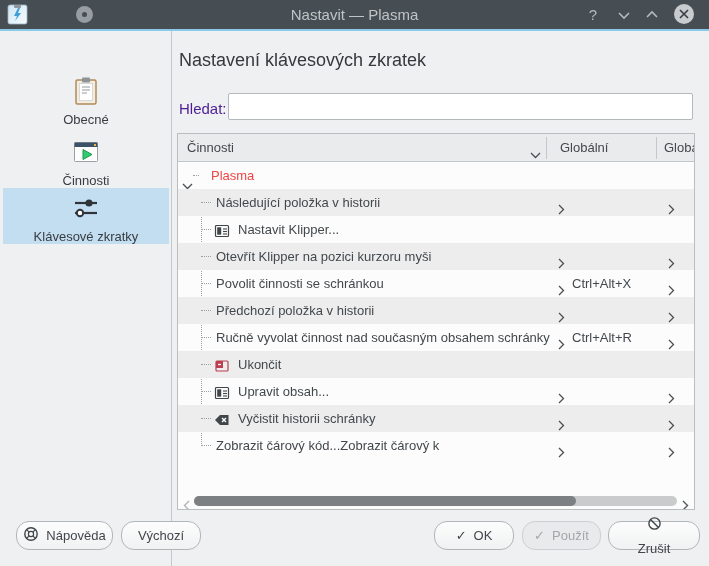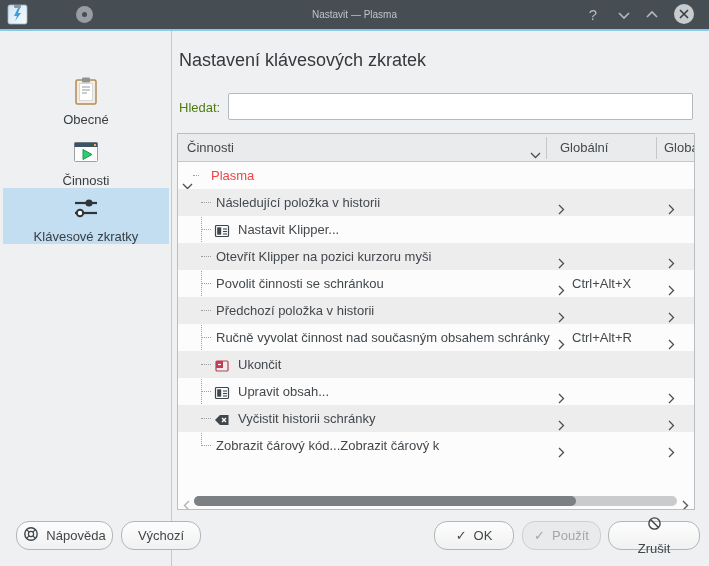--- a/index.html
+++ b/index.html
@@ -2,42 +2,42 @@
 <html><head>
 <meta charset="utf-8">
 <style>
   * { margin:0; padding:0; box-sizing:border-box; }
   html,body { width:709px; height:566px; overflow:hidden; }
   body { font-family:"Liberation Sans","DejaVu Sans",sans-serif; background:#eff0f1; position:relative; color:#43484c; }
 
   
   .titlebar { position:absolute; top:0; left:0; width:709px; height:29px; background:#464d53; }
   .accent-line { position:absolute; top:29px; left:0; width:709px; height:2px; background:#8ac9e8; }
-  .tb-title { position:absolute; top:0; left:0; width:709px; height:29px; line-height:29px; text-align:center; color:#c0c4c6; font-size:10px; }
+  .tb-title { position:absolute; top:0; left:0; width:709px; height:29px; line-height:29px; text-align:center; color:#c0c4c6; font-size:15px; }
   .tb-appicon { position:absolute; left:7px; top:4px; width:21px; height:21px; }
   .tb-pin { position:absolute; left:76px; top:6px; width:17px; height:17px; border-radius:50%; background:#979da2; }
   .tb-pin::after { content:""; position:absolute; left:6px; top:6px; width:5px; height:5px; border-radius:50%; background:#474d52; }
   .tb-help { position:absolute; right:106px; top:0; height:29px; line-height:29px; color:#b6babc; font-size:15px; width:20px; text-align:center; }
   .tb-btn { position:absolute; top:8px; width:18px; height:14px; }
   .tb-min { right:76px; } .tb-max { right:48px; }
   .tb-close { position:absolute; right:15px; top:4px; width:20px; height:20px; border-radius:50%; background:#c9ccce; display:flex; align-items:center; justify-content:center; }
 
   
   .sidebar { position:absolute; top:31px; left:0; width:172px; height:535px; border-right:1px solid #c4c8ca; }
   .side-item { position:absolute; left:3px; width:166px; text-align:center; padding-top:4px; }
   .side-item .icn { display:block; margin:0 auto 3px auto; width:32px; height:32px; }
   .side-item .lbl { font-size:13px; color:#383d41; }
   .side-item.selected { background:#c3ddf1; }
   .si-1 { top:40px; height:58px; }
   .si-2 { top:101px; height:56px; }
   .si-3 { top:157px; height:56px; }
 
   
   .heading { position:absolute; left:179px; top:50px; font-size:18px; color:#35393d; }
-  .search-label { position:absolute; left:179px; top:100px; font-size:13px; color:#4d7c0f; }
+  .search-label { position:absolute; left:179px; top:100px; font-size:15px; color:#4c1d95; }
   .search-input { position:absolute; left:228px; top:93px; width:465px; height:27px; background:#fff; border:1px solid #b4b9bc; border-radius:2px; font-size:13px; padding:0 6px; color:#31363b; outline:none; font-family:inherit; }
 
   
   .table { position:absolute; left:177px; top:133px; width:518px; height:377px; background:#fcfcfc; border:1px solid #b9bec1; overflow:hidden; }
   .thead { position:absolute; top:0; left:0; width:100%; height:28px; background:#eaebec; border-bottom:1px solid #c5c8ca; }
   .th { position:absolute; top:0; height:28px; line-height:28px; font-size:13px; color:#43484c; white-space:nowrap; }
   .th-1 { left:9px; } .th-2 { left:382px; } .th-3 { left:486px; }
   .th-sep { position:absolute; top:3px; height:22px; width:1px; background:#c5c8ca; }
   .sep-1 { left:368px; } .sep-2 { left:478px; }
   .sort-ind { position:absolute; left:352px; top:11px; }

